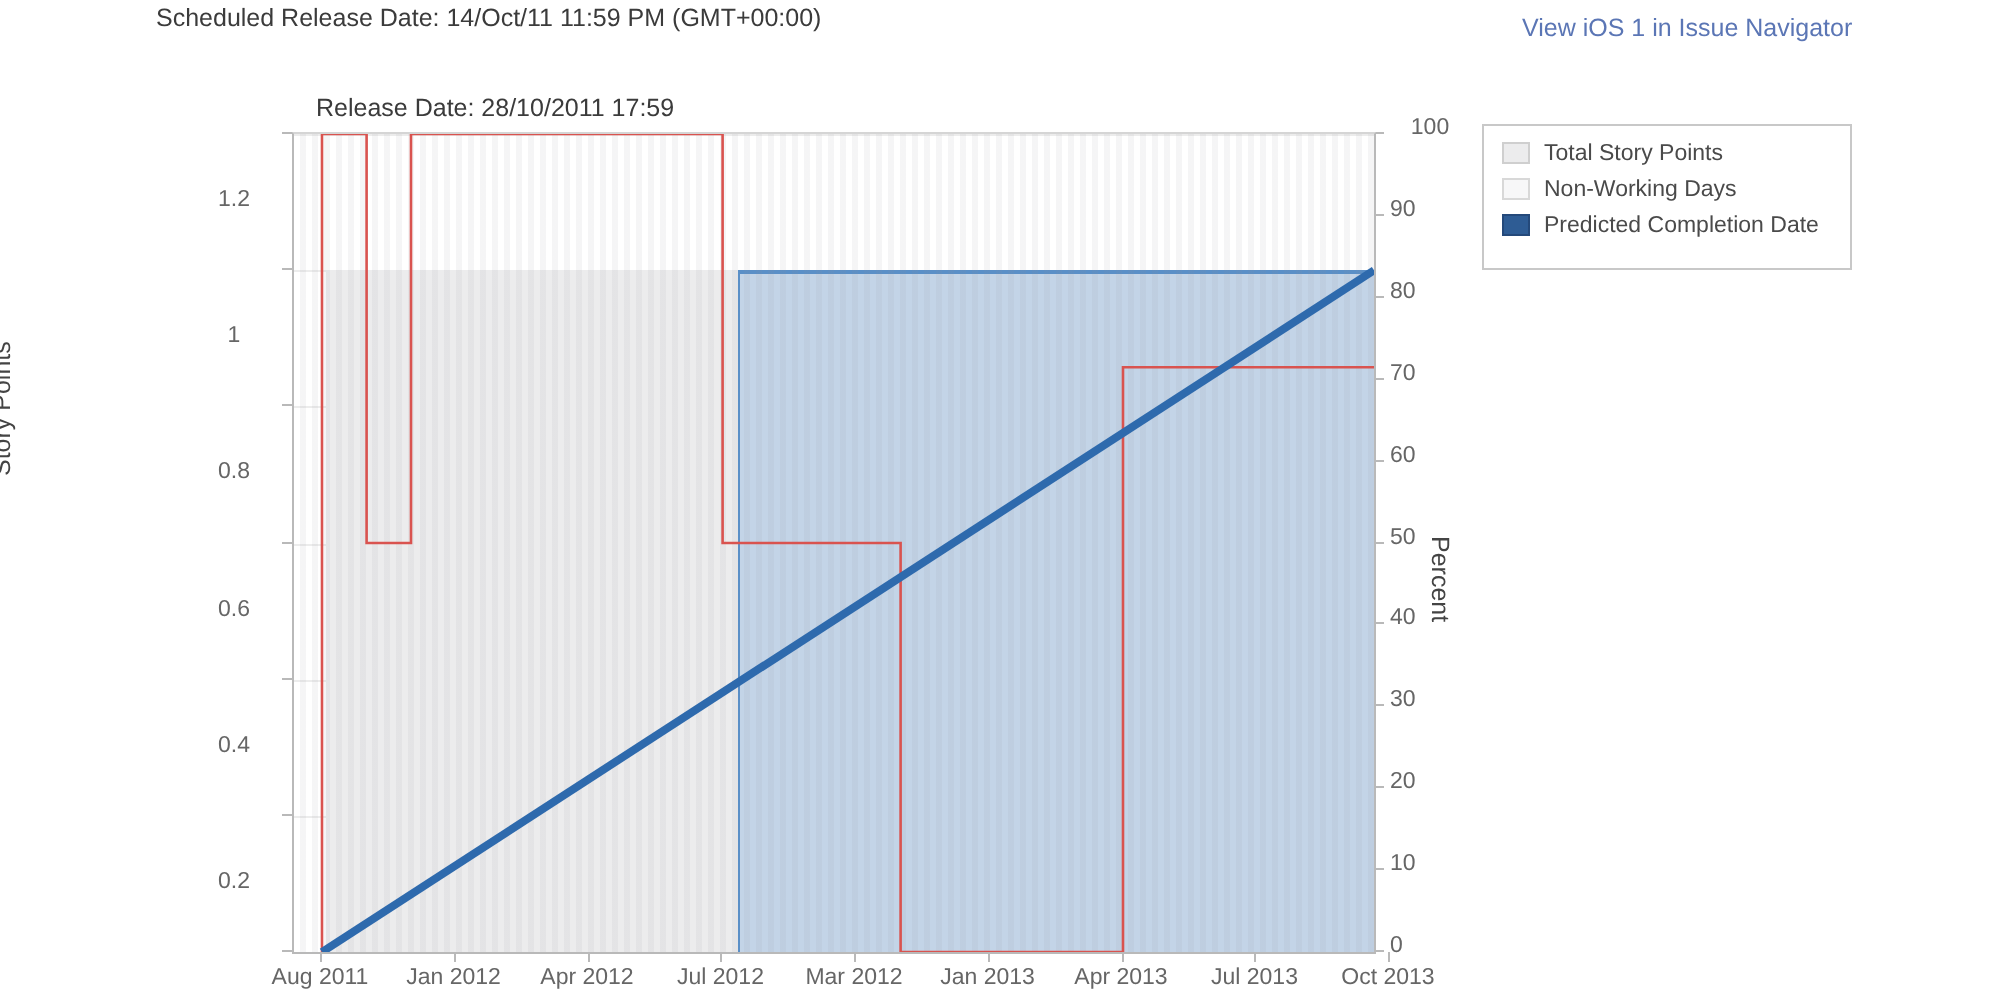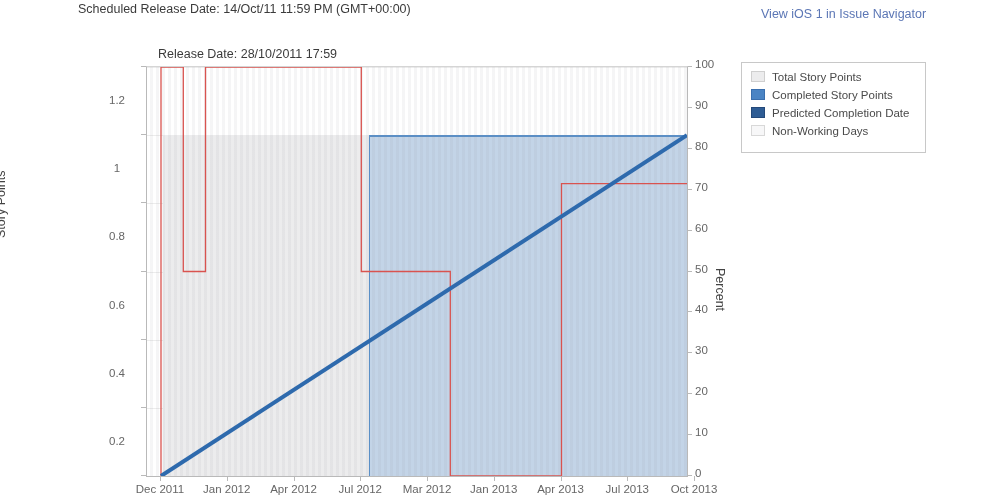--- a/index.html
+++ b/index.html
@@ -244,23 +244,23 @@
       <span class="axis-tick-label y-right-label" style="left: 695px; top: 236.5px;">50</span>
       <div class="tick-mark tick-right" style="left: 687px; top: 244.5px;"></div>
       <span class="axis-tick-label y-right-label" style="left: 695px; top: 195.6px;">60</span>
       <div class="tick-mark tick-right" style="left: 687px; top: 203.6px;"></div>
       <span class="axis-tick-label y-right-label" style="left: 695px; top: 154.7px;">70</span>
       <div class="tick-mark tick-right" style="left: 687px; top: 162.7px;"></div>
       <span class="axis-tick-label y-right-label" style="left: 695px; top: 113.8px;">80</span>
       <div class="tick-mark tick-right" style="left: 687px; top: 121.8px;"></div>
       <span class="axis-tick-label y-right-label" style="left: 695px; top: 72.9px;">90</span>
       <div class="tick-mark tick-right" style="left: 687px; top: 80.9px;"></div>
-      <span class="axis-tick-label y-right-label" style="left: 695px; top: 32px;">100</span>
+      <span class="axis-tick-label y-right-label" style="left: 695px; top: 32px; text-align: center;">100</span>
       <div class="tick-mark tick-right" style="left: 687px; top: 40px;"></div>
-      <span class="axis-tick-label x-label" style="left: 125px; top: 457px;">Dec 2011</span>
+      <span class="axis-tick-label x-label" style="left: 125px; top: 457px;">Aug 2011</span>
       <div class="tick-mark tick-bottom" style="left: 160px; top: 450px;"></div>
       <span class="axis-tick-label x-label" style="left: 191.75px; top: 457px;">Jan 2012</span>
       <div class="tick-mark tick-bottom" style="left: 226.75px; top: 450px;"></div>
       <span class="axis-tick-label x-label" style="left: 258.5px; top: 457px;">Apr 2012</span>
       <div class="tick-mark tick-bottom" style="left: 293.5px; top: 450px;"></div>
       <span class="axis-tick-label x-label" style="left: 325.25px; top: 457px;">Jul 2012</span>
       <div class="tick-mark tick-bottom" style="left: 360.25px; top: 450px;"></div>
       <span class="axis-tick-label x-label" style="left: 392px; top: 457px;">Mar 2012</span>
       <div class="tick-mark tick-bottom" style="left: 427px; top: 450px;"></div>
       <span class="axis-tick-label x-label" style="left: 458.75px; top: 457px;">Jan 2013</span>
@@ -298,27 +298,23 @@
     </div>
   </div>
 
   <div id="legend-box">
     <div id="legend-items">
         <div class="legend-item">
           <span class="legend-swatch" style="background: rgb(236, 236, 237); border: 1px solid rgb(207, 207, 207);"></span>
           <span class="legend-label">Total Story Points</span>
         </div>
         <div class="legend-item">
-          <span class="legend-swatch" style="background: rgb(74, 132, 196); border: 1px solid rgb(58, 111, 174);"></span>
-          <span class="legend-label">Completed Story Points</span>
+          <span class="legend-swatch" style="background: rgb(247, 247, 248); border: 1px solid rgb(216, 216, 216);"></span>
+          <span class="legend-label">Non-Working Days</span>
         </div>
         <div class="legend-item">
           <span class="legend-swatch" style="background: rgb(46, 92, 148); border: 1px solid rgb(36, 73, 122);"></span>
           <span class="legend-label">Predicted Completion Date</span>
         </div>
-        <div class="legend-item">
-          <span class="legend-swatch" style="background: rgb(247, 247, 248); border: 1px solid rgb(216, 216, 216);"></span>
-          <span class="legend-label">Non-Working Days</span>
-        </div>
       </div>
   </div>
 
 </div>
 
 </body></html>

